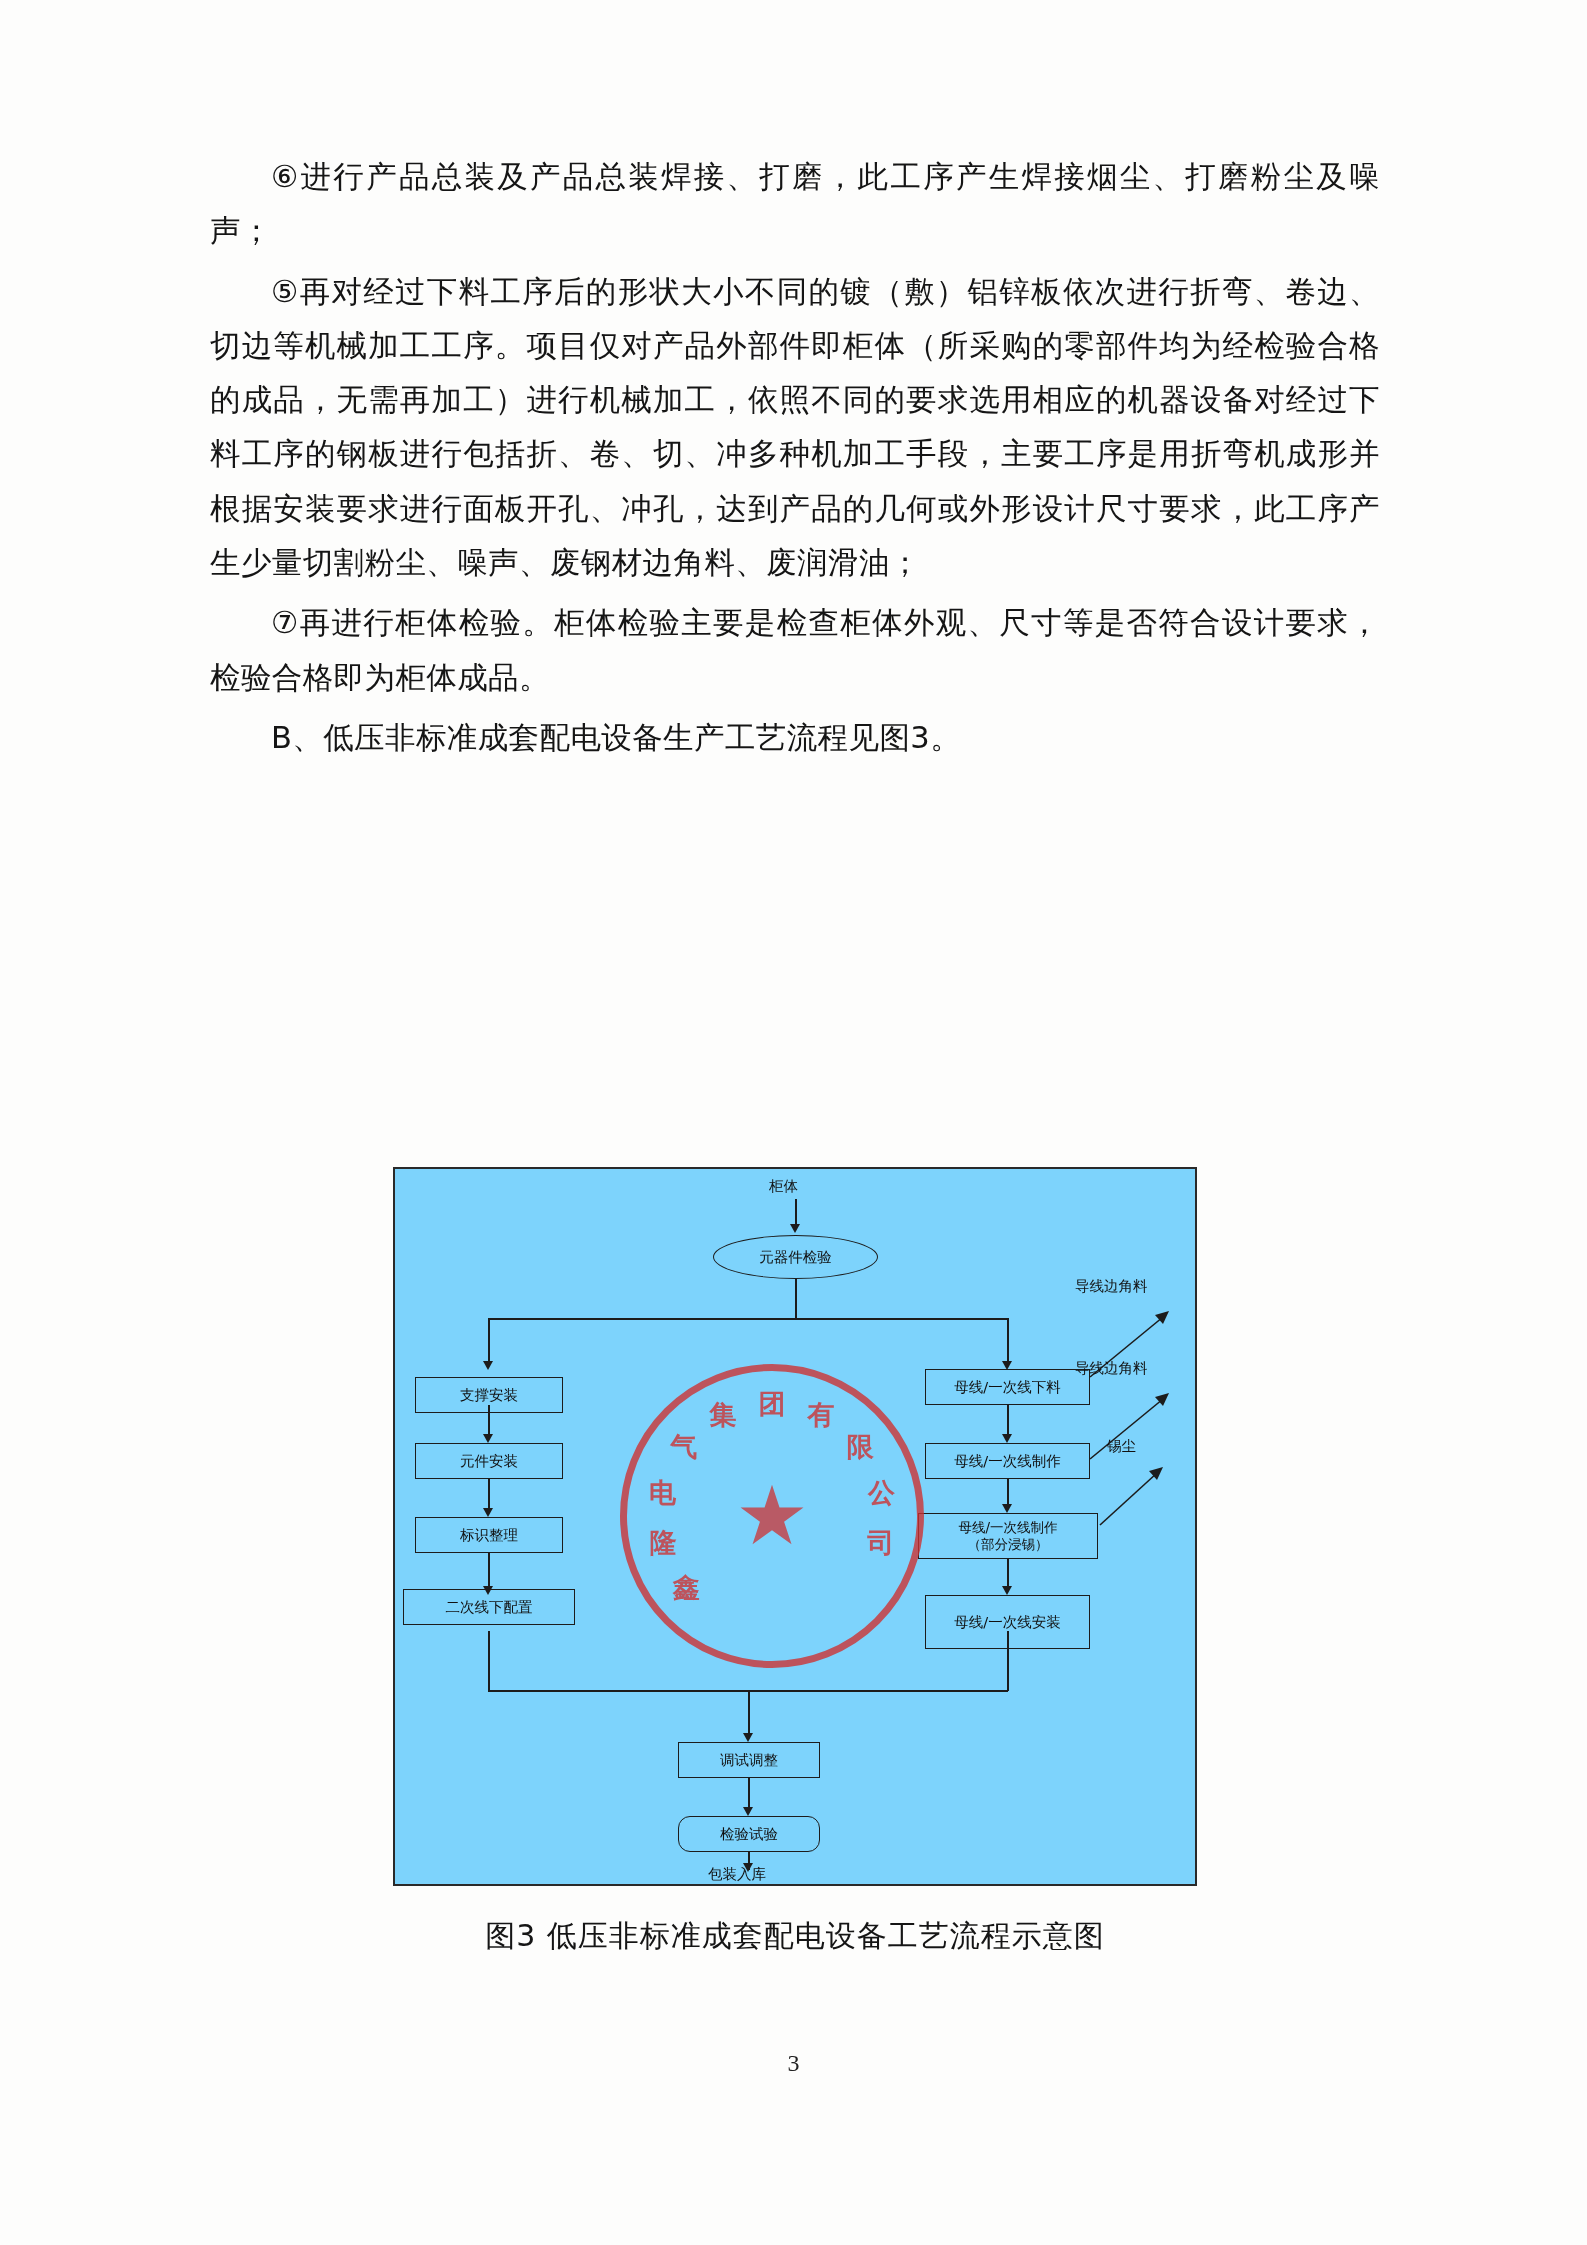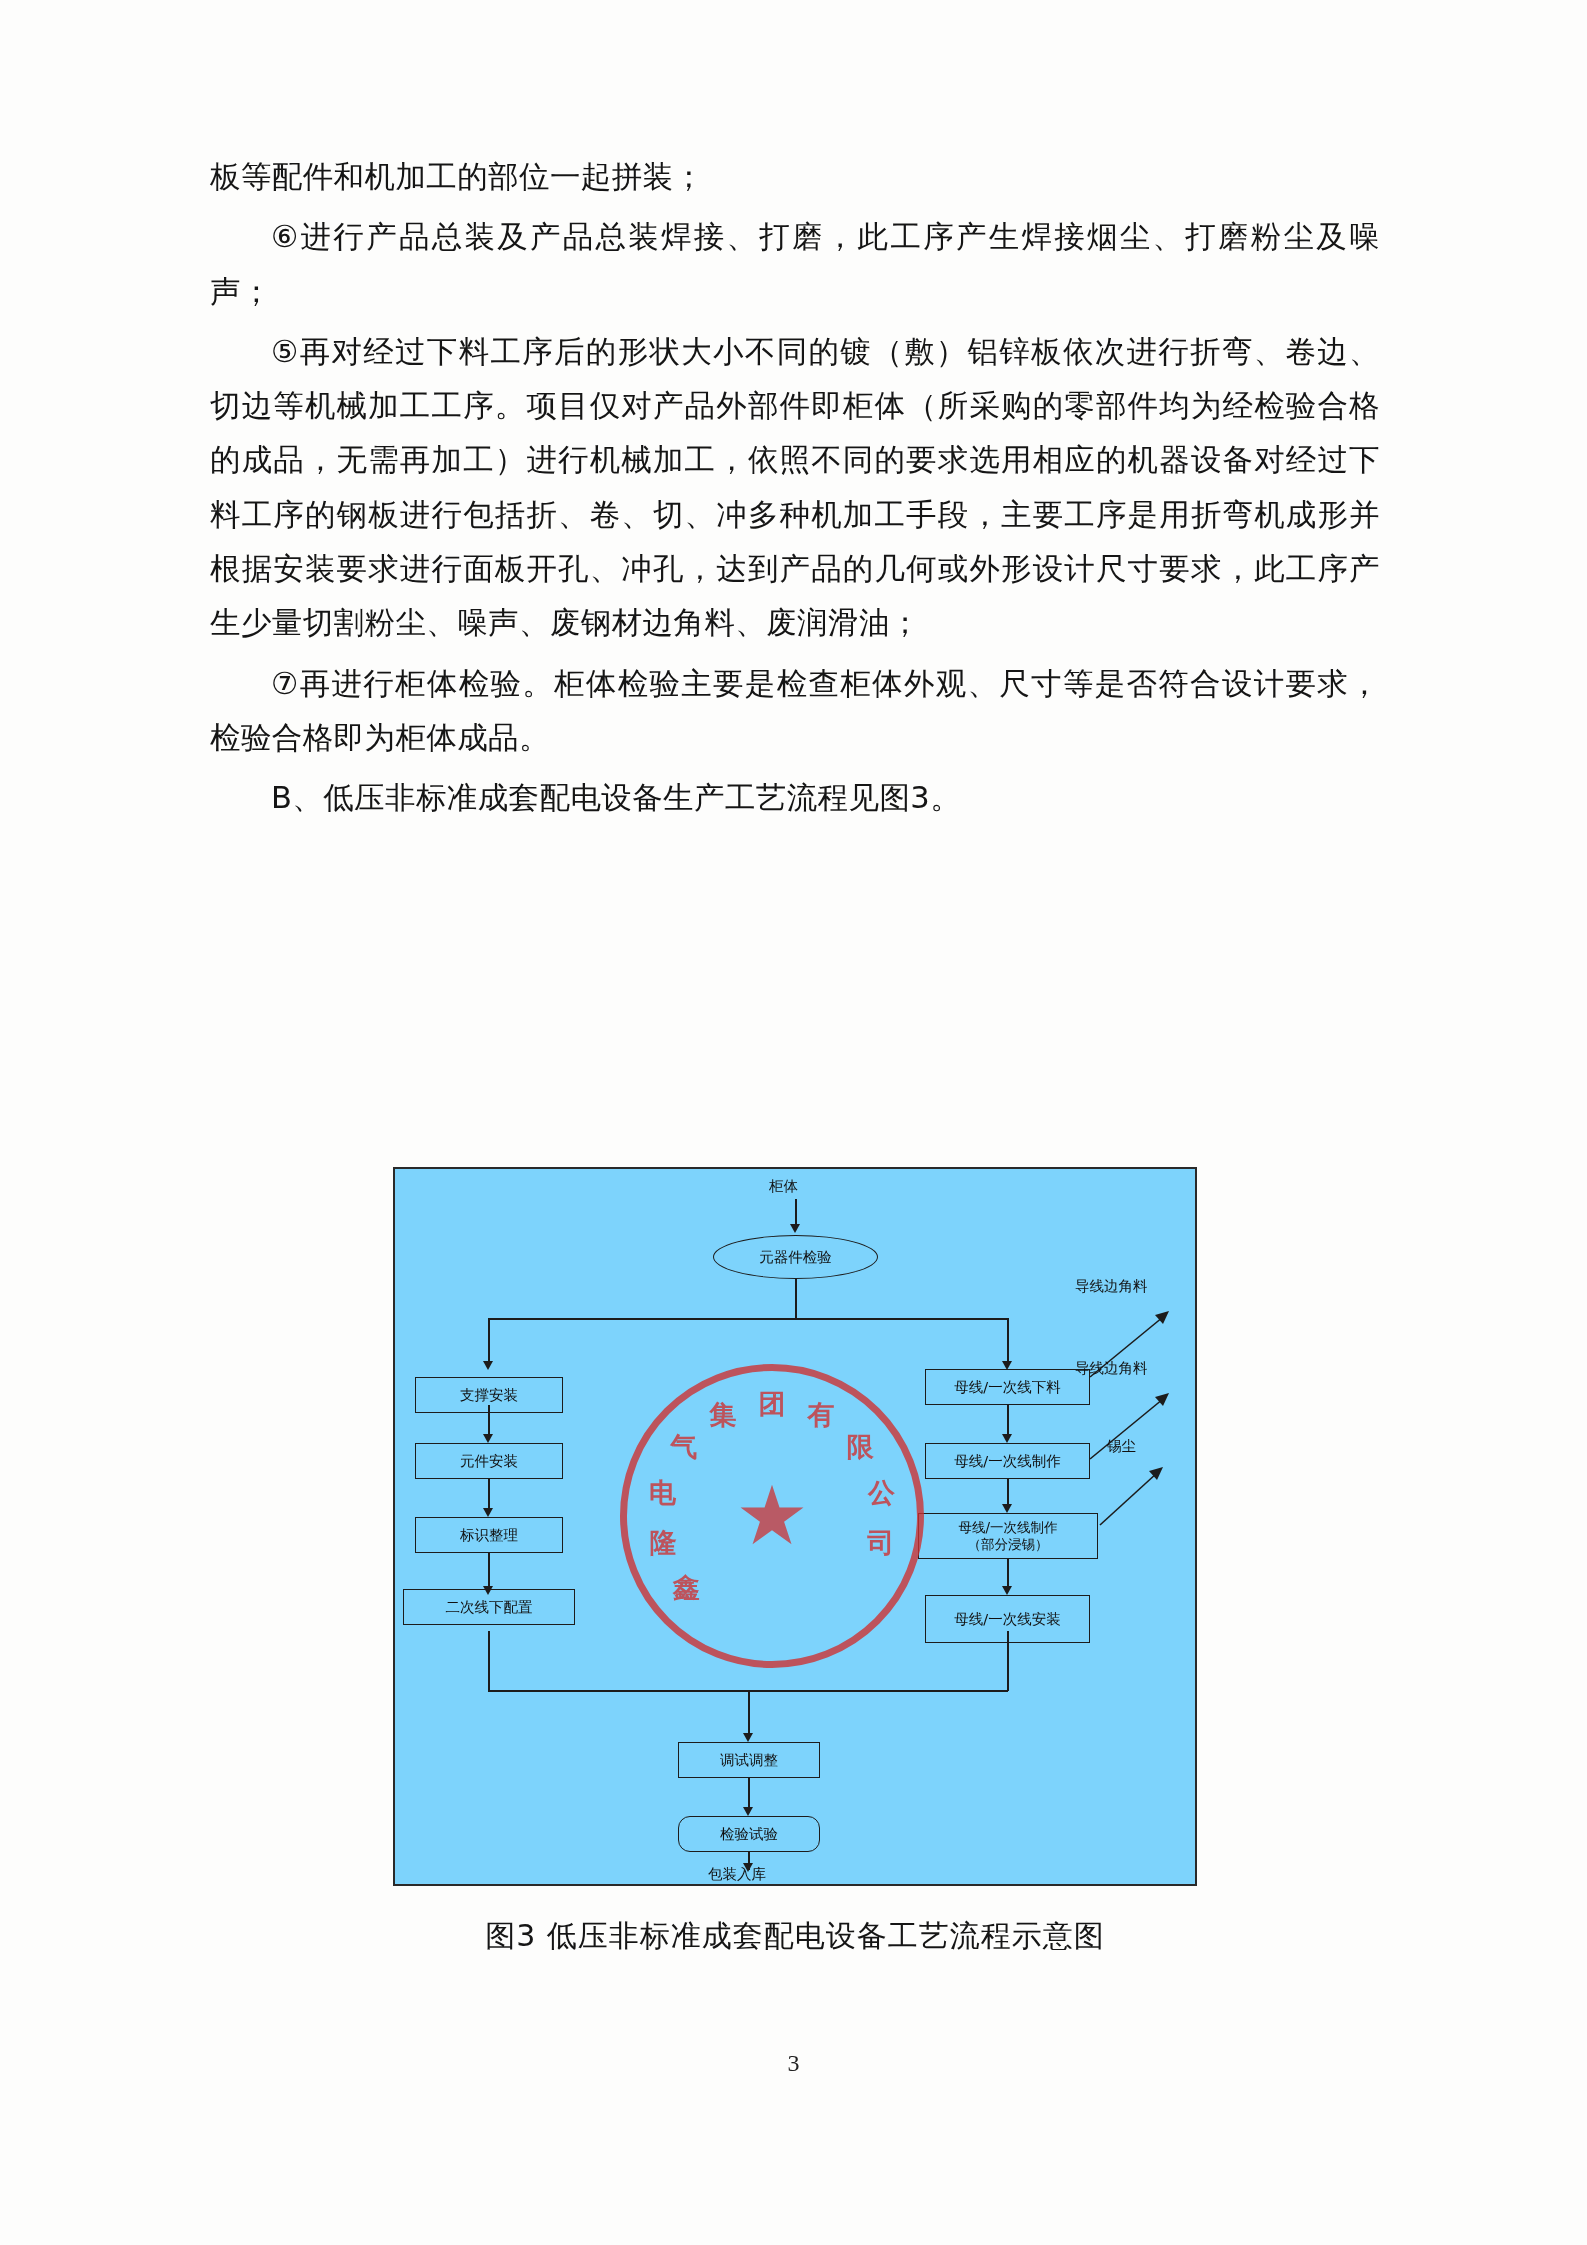--- a/index.html
+++ b/index.html
@@ -156,21 +156,20 @@
     color: #222;
     font-family: "Liberation Serif", serif;
   }
 </style>
 </head>
 <body>
 
 <div class="page">
 
   <div class="body-text">
-    <p class="para">板等配件和机加工的部位一起拼装；</p>
     <p class="para indent">⑥进行产品总装及产品总装焊接、打磨，此工序产生焊接烟尘、打磨粉尘及噪声；</p>
     <p class="para indent">⑤再对经过下料工序后的形状大小不同的镀（敷）铝锌板依次进行折弯、卷边、切边等机械加工工序。项目仅对产品外部件即柜体（所采购的零部件均为经检验合格的成品，无需再加工）进行机械加工，依照不同的要求选用相应的机器设备对经过下料工序的钢板进行包括折、卷、切、冲多种机加工手段，主要工序是用折弯机成形并根据安装要求进行面板开孔、冲孔，达到产品的几何或外形设计尺寸要求，此工序产生少量切割粉尘、噪声、废钢材边角料、废润滑油；</p>
     <p class="para indent">⑦再进行柜体检验。柜体检验主要是检查柜体外观、尺寸等是否符合设计要求，检验合格即为柜体成品。</p>
     <p class="para indent">B、低压非标准成套配电设备生产工艺流程见图3。</p>
   </div>
 
   <div class="figure-wrap">
     <div class="figure-box">
 
       <div class="label" style="left:374px; top:8px;">柜体</div>
@@ -209,21 +208,21 @@
 
       <div class="node" style="left:530px; top:274px; width:165px; height:36px;">母线/一次线制作</div>
       <div class="ln v" style="left:612px; top:310px; height:30px;"></div>
       <div class="arrow-d" style="left:607px; top:335px;"></div>
 
       <div class="node" style="left:523px; top:344px; width:180px; height:46px; white-space:pre-line; font-size:13.5px;">母线/一次线制作
 （部分浸锡）</div>
       <div class="ln v" style="left:612px; top:390px; height:32px;"></div>
       <div class="arrow-d" style="left:607px; top:417px;"></div>
 
-      <div class="node" style="left:530px; top:426px; width:165px; height:48px;">母线/一次线安装</div>
+      <div class="node" style="left:530px; top:426px; width:165px; height:54px;">母线/一次线安装</div>
 
       <svg style="position:absolute; left:690px; top:130px; width:110px; height:90px; z-index:3;">
         <line x1="5" y1="78" x2="78" y2="18" stroke="#1c1c1c" stroke-width="1.6"></line>
         <polygon points="84,12 70,16 78,25" fill="#1c1c1c"></polygon>
       </svg>
       <div class="label" style="left:680px; top:108px;">导线边角料</div>
 
       <svg style="position:absolute; left:690px; top:212px; width:110px; height:90px; z-index:3;">
         <line x1="5" y1="78" x2="78" y2="18" stroke="#1c1c1c" stroke-width="1.6"></line>
         <polygon points="84,12 70,16 78,25" fill="#1c1c1c"></polygon>

